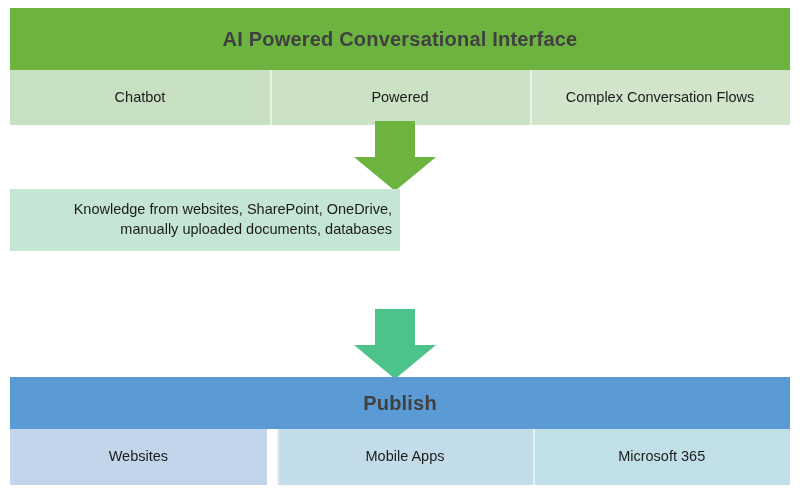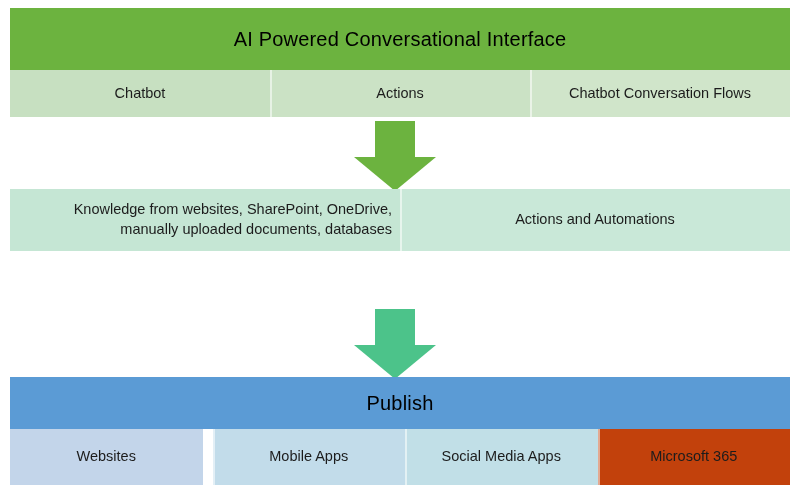--- a/index.html
+++ b/index.html
@@ -29,23 +29,23 @@
     left: 10px;
     width: 780px;
   }
 
   .band {
     width: 100%;
     box-sizing: border-box;
     display: flex;
     align-items: center;
     justify-content: center;
-    color: #000000;
+    color: #404040;
     font-size: 20px;
-    font-weight: normal;
+    font-weight: bold;
     letter-spacing: .2px;
     line-height: 1.1;
   }
 
   .subrow {
     width: 100%;
     display: flex;
     box-sizing: border-box;
   }
 
@@ -70,21 +70,21 @@
     width: 2px;
     background: rgba(255,255,255,0.55);
   }
 
   
   #block-interface { top: 8px; }
   #block-interface .band {
     height: 62px;
     background: #6cb33f;
   }
-  #block-interface .subrow { height: 47px; background: #a21caf; }
+  #block-interface .subrow { height: 55px; background: #a21caf; }
   #block-interface .cell { flex: 1 1 0; background: #c7e0c1; }
   #block-interface .cell:nth-child(2) { background: #cbe2c5; }
   #block-interface .cell:nth-child(3) { background: #d0e5ca; }
 
   
   #block-query { top: 189px; }
   #block-query .band {
     height: 62px;
     background: #4cc38a;
   }
@@ -141,45 +141,43 @@
 </style>
 </head>
 <body>
 
 <div class="diagram">
 
   <div class="block" id="block-interface">
     <div class="band">AI Powered Conversational Interface</div>
     <div class="subrow">
       <div class="cell">Chatbot</div>
-      <div class="cell">Actions</div>
-      <div class="cell">Chatbot Conversation Flows</div>
+      <div class="cell">Powered</div>
+      <div class="cell">Complex Conversation Flows</div>
     </div>
   </div>
 
   <div class="arrow" id="arrow-1">
     <div class="stem"></div>
     <div class="head"></div>
   </div>
 
   <div class="block" id="block-query">
     <div class="subrow">
       <div class="cell">Knowledge from websites, SharePoint, OneDrive, manually uploaded documents, databases</div>
-      <div class="cell">Actions and Automations</div>
     </div>
   </div>
 
   <div class="arrow" id="arrow-2">
     <div class="stem"></div>
     <div class="head"></div>
   </div>
 
   <div class="block" id="block-publish">
     <div class="band">Publish</div>
     <div class="subrow">
       <div class="cell">Websites</div>
       <div class="cell">Mobile Apps</div>
-      <div class="cell">Social Media Apps</div>
       <div class="cell">Microsoft 365</div>
     </div>
   </div>
 
 </div>
 
 </body></html>

